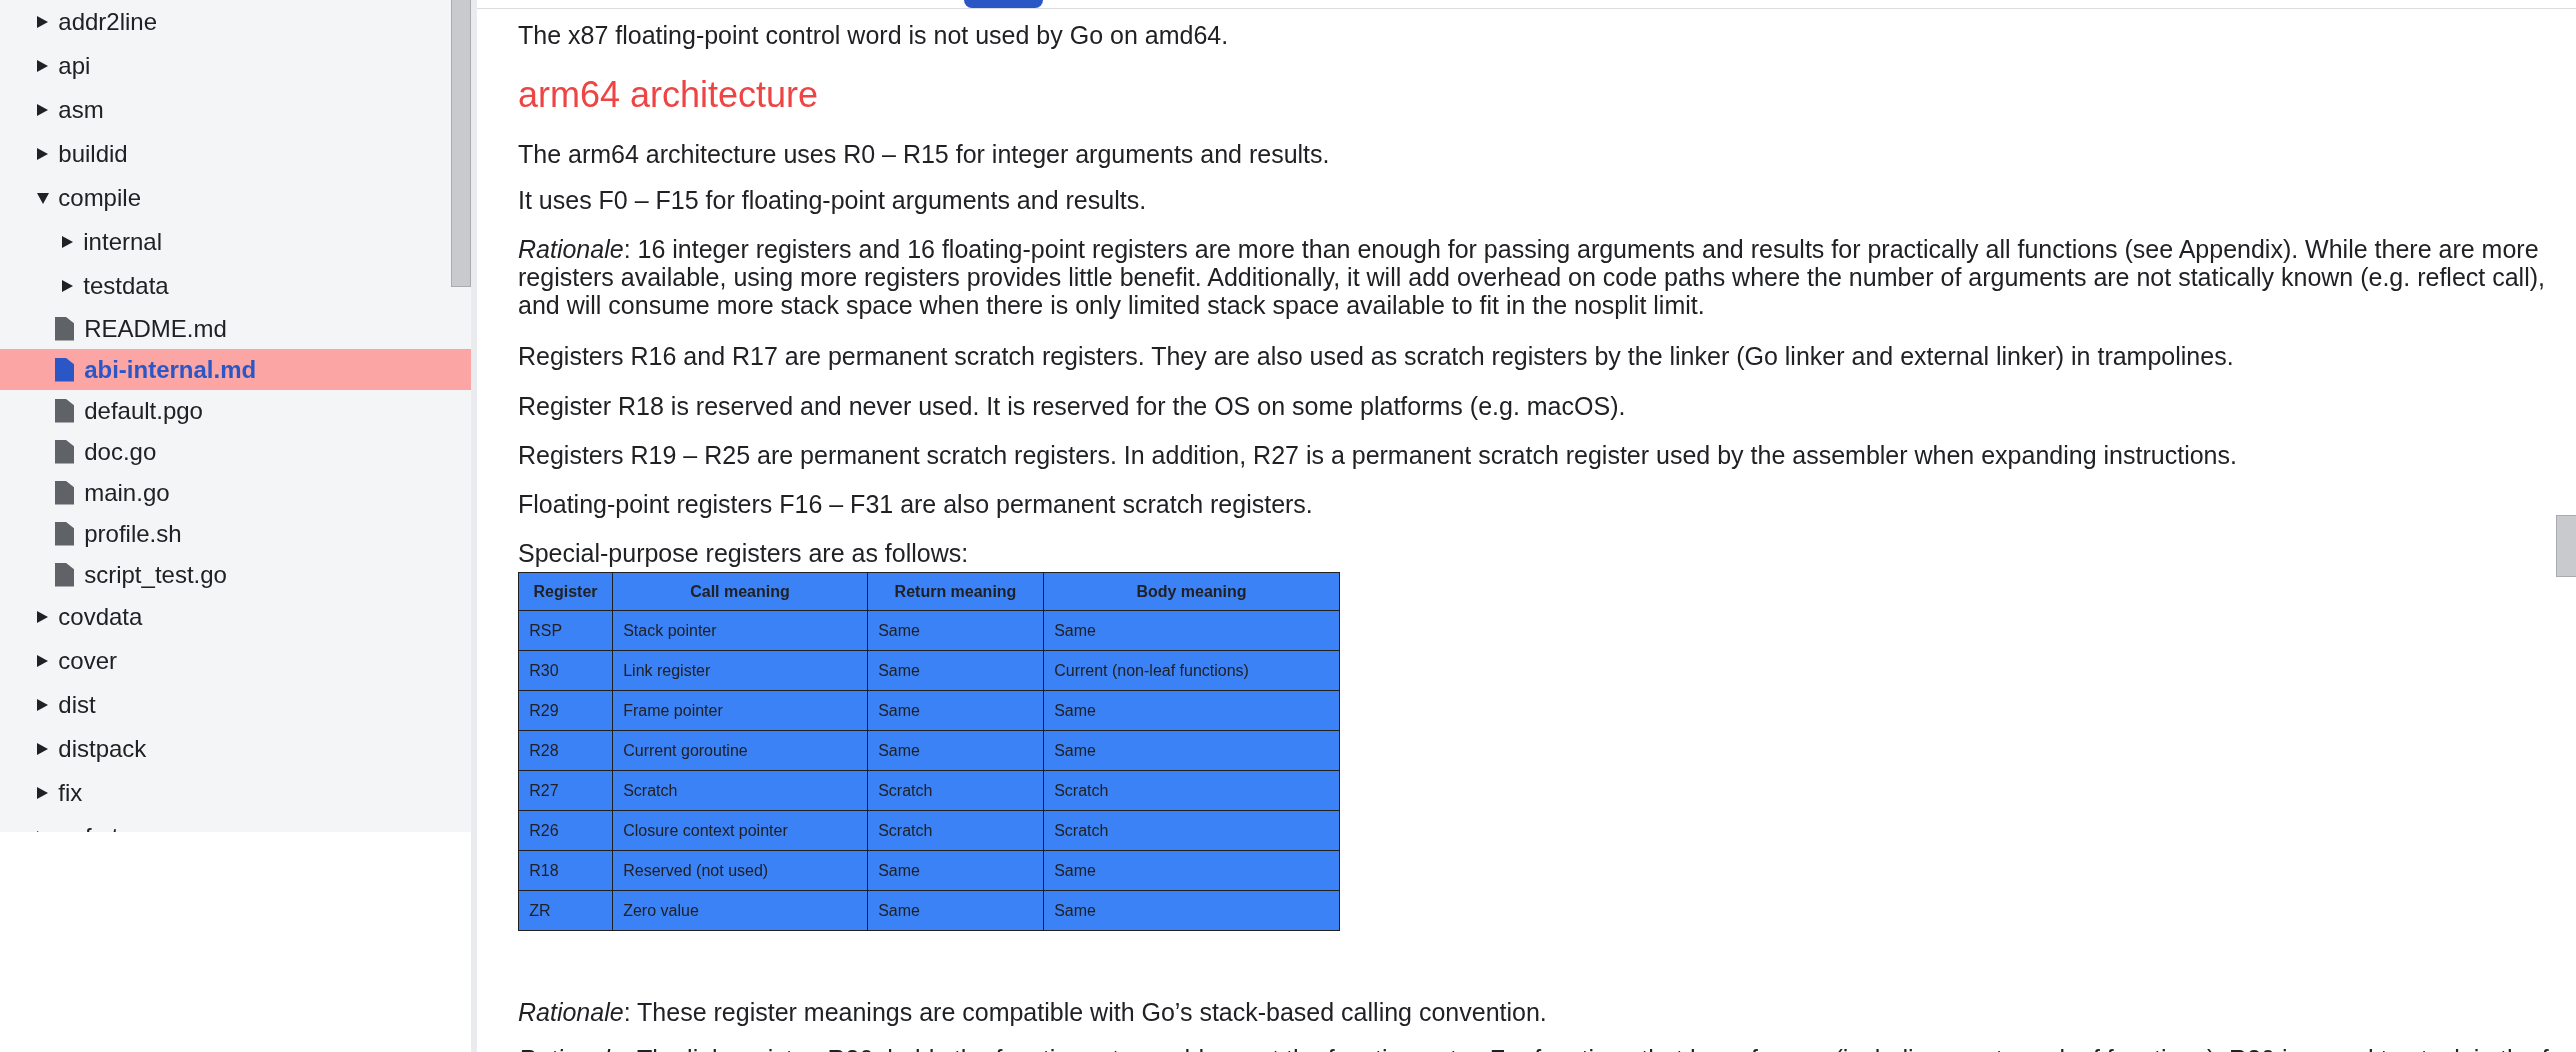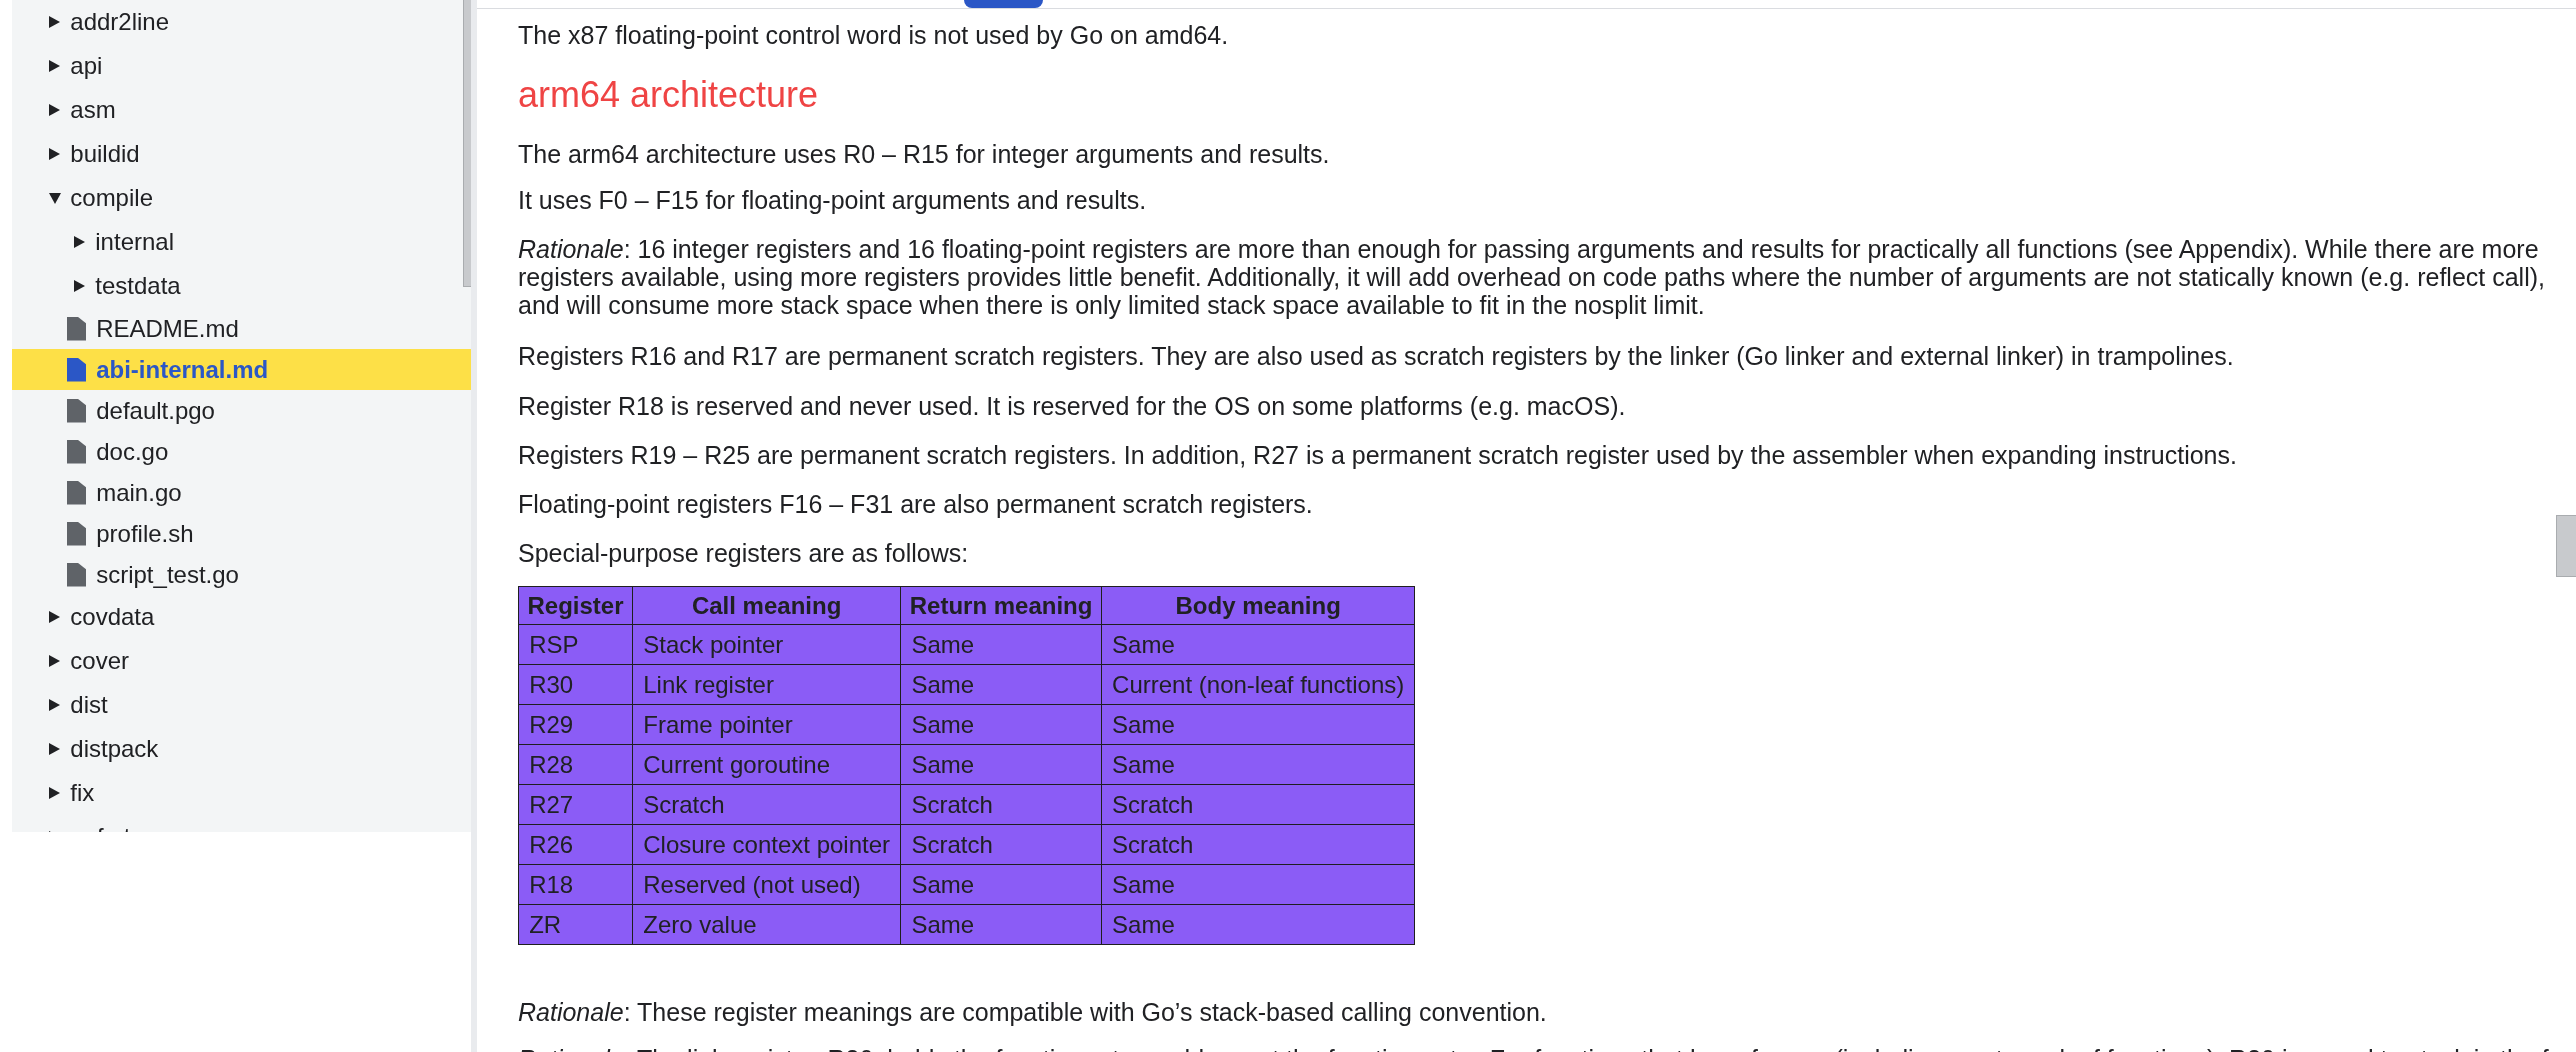--- a/index.html
+++ b/index.html
@@ -6,30 +6,30 @@
   body{
     position:relative;
     width:2576px;height:1053px;
     overflow:hidden;
     background:#ffffff;
     font-family:"Liberation Sans", sans-serif;
     color:#202124;
   }
   
   .sidebar{
-    position:absolute;left:12px;top:0;width:471px;height:832px;
+    position:absolute;left:0;top:0;width:471px;height:832px;
     background:#f3f5f6;overflow:hidden;
   }
   .tree{position:absolute;left:0;top:0;width:471px;}
   .tree-row{display:flex;align-items:center;height:44px;width:445px;}
   .tree-row.file{height:41px;}
   .tree-row.lvl1{padding-left:37px;}
   .tree-row.lvl2{padding-left:62px;}
   .tree-row.lvl2.file{padding-left:55px;}
-  .tree-row.selected{background:#fde047;}
+  .tree-row.selected{background:#fca5a5;}
   .tree-row.selected .label{color:#2b57c6;font-weight:bold;}
   .tree-row.selected .ficon{background:#2b57c6;}
   .arrow{width:13.6px;height:22px;margin-right:7.7px;display:flex;align-items:center;flex:none;}
   .tri-right{width:0;height:0;border-left:11px solid #202124;border-top:6.8px solid transparent;border-bottom:6.8px solid transparent;}
   .tri-down{width:0;height:0;border-top:11px solid #202124;border-left:6.8px solid transparent;border-right:6.8px solid transparent;}
   .ficon{width:19px;height:24px;flex:none;margin-right:10.2px;background:#5f6368;
     clip-path:polygon(0 0,55% 0,100% 28%,100% 100%,0 100%);}
   .label{font-size:24px;color:#202124;white-space:nowrap;}
   .side-scrollbar{
     position:absolute;left:451px;top:-2.6px;width:19.6px;height:290px;
@@ -38,22 +38,22 @@
   .divider{position:absolute;left:471px;top:0;width:6px;height:1053px;background:#e9ebee;}
   
   .main{position:absolute;left:477px;top:0;width:2099px;height:1048px;background:#fff;}
   .topline{position:absolute;left:0;top:7.7px;width:2099px;height:1.7px;background:#dadce0;}
   .bluepill{position:absolute;left:487px;top:0;width:79px;height:7.7px;background:#2b57c6;border-radius:0 0 8.5px 8.5px;}
   .p{position:absolute;left:41px;width:2036px;font-size:25px;line-height:28px;color:#202124;}
   .p i{}
   .nowrap{white-space:nowrap;}
   .h2{position:absolute;left:41px;top:73px;font-size:36px;line-height:43px;font-weight:400;color:#ef4444;}
   
-  .rtable{position:absolute;left:41px;top:586px;border-collapse:collapse;table-layout:fixed;
-    font-size:24px;color:#202124;background:#8b5cf6;}
+  .rtable{position:absolute;left:41px;top:572px;border-collapse:collapse;table-layout:fixed;
+    font-size:16px;color:#202124;background:#3b82f6;}
   .rtable th,.rtable td{border:1.7px solid #1f1f1f;overflow:hidden;white-space:nowrap;}
   .rtable th{height:37px;font-weight:bold;text-align:center;padding:0 8.5px;}
   .rtable td{height:39px;text-align:left;padding:0 10.2px;vertical-align:middle;}
   
   .main-scrollbar{
     position:absolute;left:2556px;top:515px;width:22px;height:62px;
     background:#c8cacd;border:1.7px solid #a9acaf;box-sizing:border-box;
   }
 </style>
 </head>

